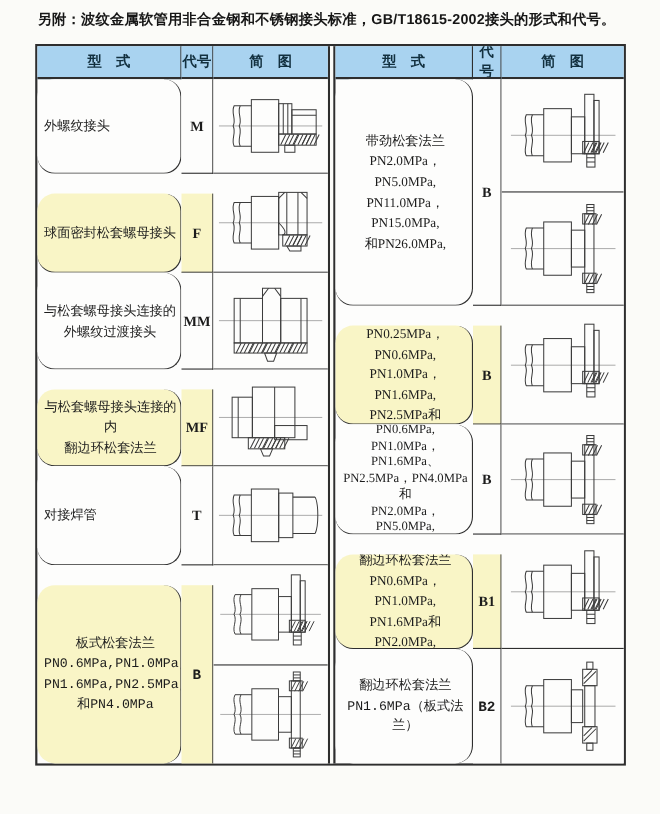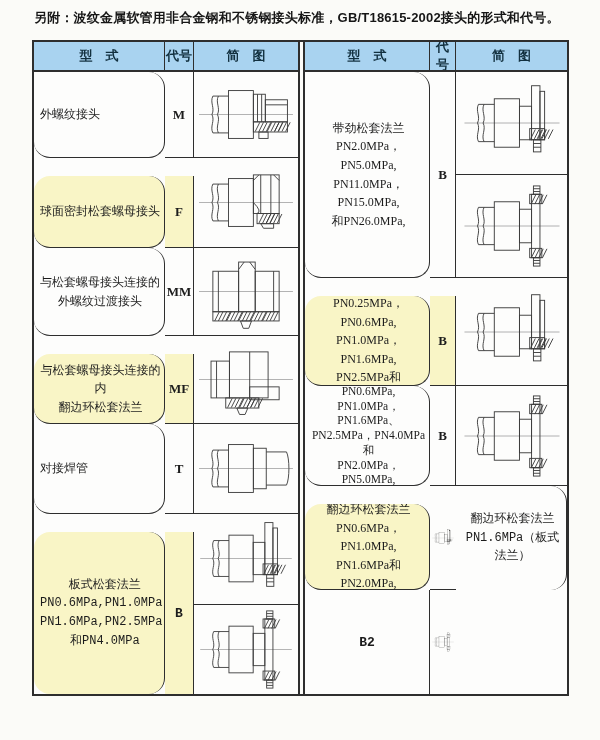--- a/index.html
+++ b/index.html
@@ -347,20 +347,23 @@
         <svg class="diag" viewBox="0 0 104 88" width="98" height="82">
             <use href="#d-fdn"></use>
           </svg>
       </div>
 
       <div class="c type hl">
           <span class="tx">翻边环松套法兰
 PN0.6MPa，PN1.0MPa,
 PN1.6MPa和PN2.0MPa,</span>
         </div>
+      <div class="c code hl">
+          <span>B1</span>
+        </div>
       <div class="c dia lastcol">
         <svg class="diag" viewBox="0 0 104 88" width="98" height="82">
             <use href="#d-fup"></use>
           </svg>
       </div>
 
       <div class="c type lastrow">
           <span class="tx">翻边环松套法兰
 PN1.6MPa（板式法兰）</span>
         </div>

